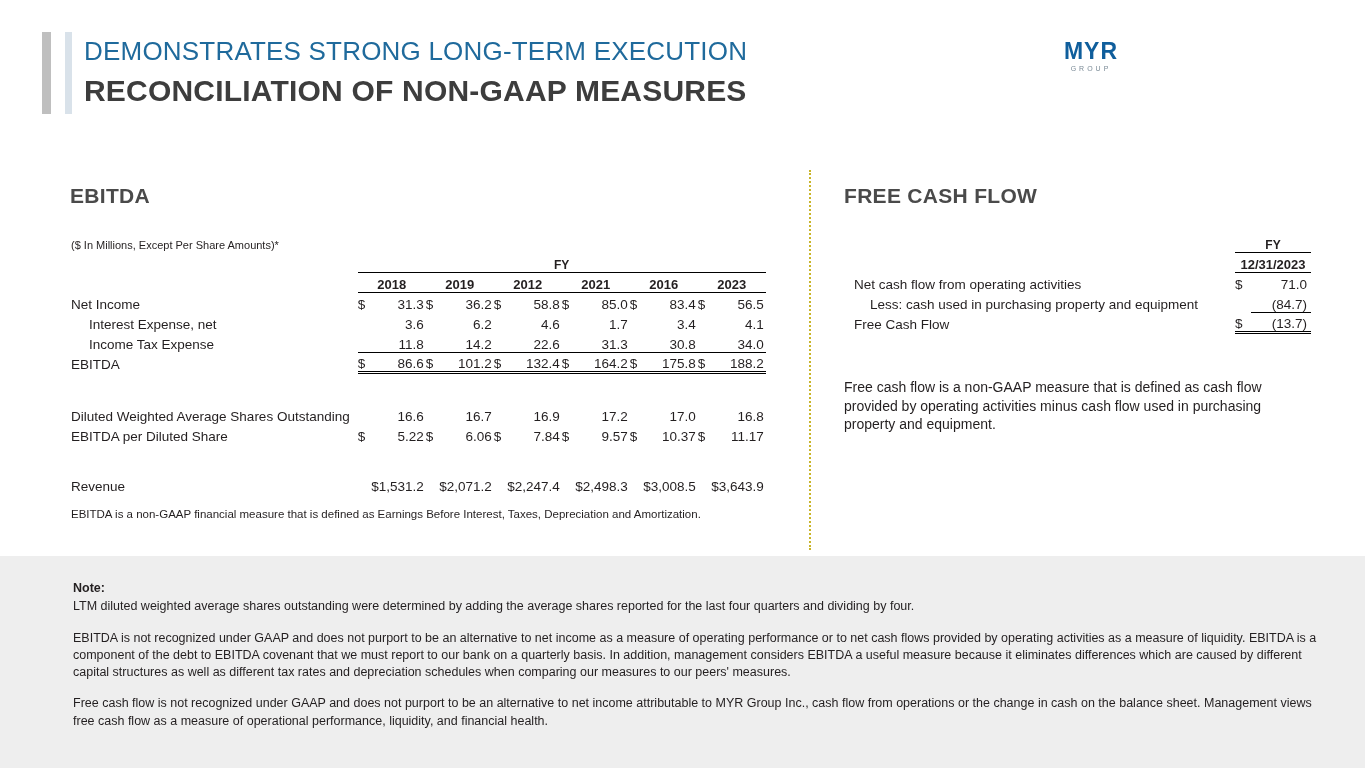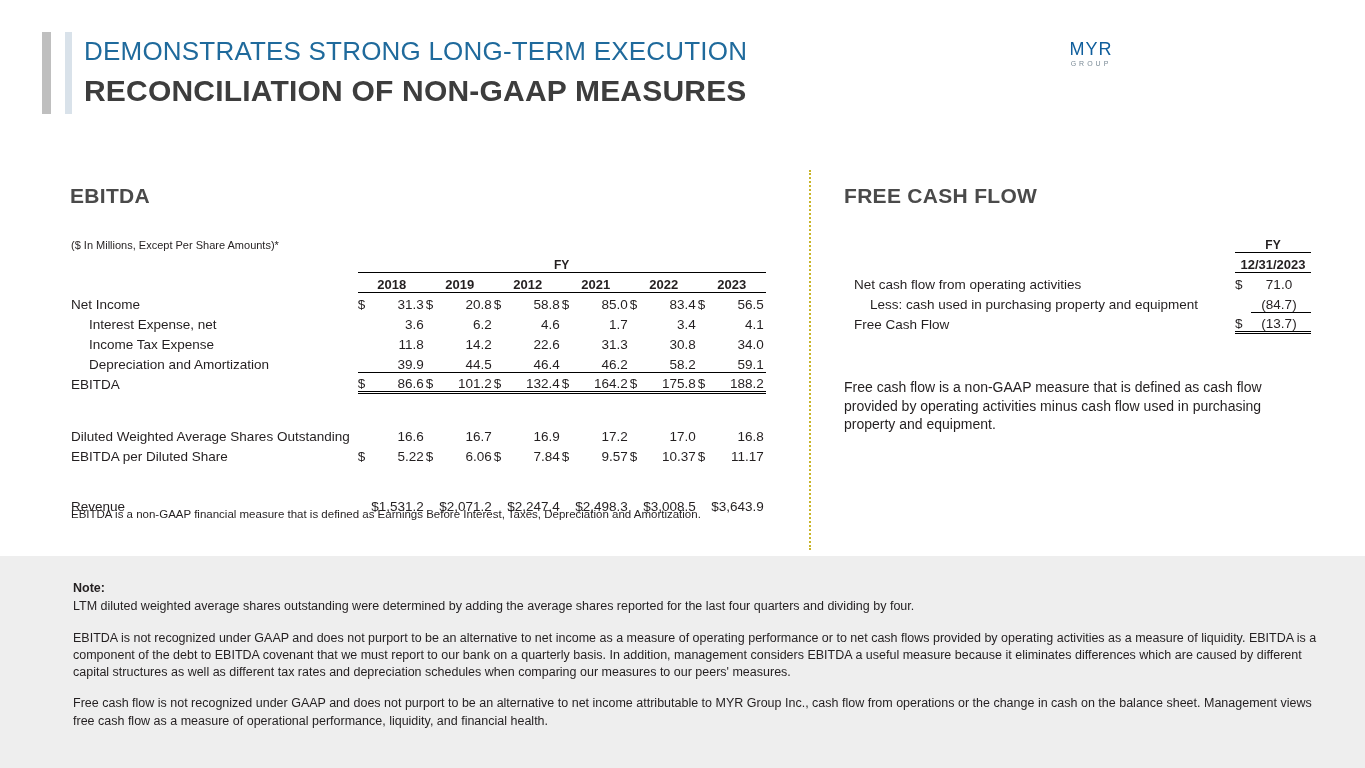--- a/index.html
+++ b/index.html
@@ -51,22 +51,22 @@
     color: #3d3d3d;
     letter-spacing: 0.2px;
   }
   .logo {
     position: absolute;
     right: 42px; top: 40px;
     width: 70px;
     text-align: center;
   }
   .logo-main {
-    font-size: 18px;
-    font-weight: normal;
+    font-size: 23px;
+    font-weight: bold;
     color: #0f5e9c;
     letter-spacing: 1px;
     line-height: 1;
   }
   .logo-sub {
     font-size: 7px;
     letter-spacing: 3px;
     color: #7a8a96;
     margin-top: 2px;
   }
@@ -145,21 +145,21 @@
   }
 
   
   .fcf-table {
     left: 42px; top: 72px;
     font-size: 13.5px;
   }
   .fcf-label { text-align: left; height: 20px; padding-right: 10px !important; width: 355px; }
   .fcf-label-indent { padding-left: 16px !important; }
   .fcf-cur { width: 16px; text-align: left; }
-  .fcf-num { width: 56px; text-align: center; padding-right: 4px !important; }
+  .fcf-num { width: 56px; text-align: right; padding-right: 4px !important; }
   .fcf-head {
     text-align: center;
     font-weight: bold;
     font-size: 12px;
     border-bottom: 1px solid #000;
     height: 16px;
   }
   .fcf-yr {
     text-align: center;
     font-weight: bold;
@@ -235,30 +235,30 @@
     <tr>
       <td class="lbl"></td>
       <td class="fy-head" colspan="12">FY</td>
     </tr>
     <tr>
       <td class="lbl"></td>
       <td class="yr-head" colspan="2">2018</td>
       <td class="yr-head" colspan="2">2019</td>
       <td class="yr-head" colspan="2">2012</td>
       <td class="yr-head" colspan="2">2021</td>
-      <td class="yr-head" colspan="2">2022</td>
+      <td class="yr-head" colspan="2">2016</td>
       <td class="yr-head" colspan="2">2023</td>
     </tr>
 
     <tr class="row-h">
       <td class="lbl">Net Income</td>
       <td class="cur">$</td>
       <td class="num">31.3</td>
       <td class="cur">$</td>
-      <td class="num">20.8</td>
+      <td class="num">36.2</td>
       <td class="cur">$</td>
       <td class="num">58.8</td>
       <td class="cur">$</td>
       <td class="num">85.0</td>
       <td class="cur">$</td>
       <td class="num">83.4</td>
       <td class="cur">$</td>
       <td class="num">56.5</td>
     </tr>
 
@@ -287,35 +287,20 @@
       <td class="cur"></td>
           <td class="num">22.6</td>
       <td class="cur"></td>
           <td class="num">31.3</td>
       <td class="cur"></td>
           <td class="num">30.8</td>
       <td class="cur"></td>
           <td class="num">34.0</td>
     </tr>
 
-    <tr class="row-h">
-      <td class="lbl lbl-indent">Depreciation and Amortization</td>
-      <td class="cur"></td>
-          <td class="num">39.9</td>
-      <td class="cur"></td>
-          <td class="num">44.5</td>
-      <td class="cur"></td>
-          <td class="num">46.4</td>
-      <td class="cur"></td>
-          <td class="num">46.2</td>
-      <td class="cur"></td>
-          <td class="num">58.2</td>
-      <td class="cur"></td>
-          <td class="num">59.1</td>
-    </tr>
 
     <tr class="row-h rule-top dbl-bot">
       <td class="lbl" style="border-top:none;border-bottom:none">EBITDA</td>
       <td class="cur">$</td>
       <td class="num">86.6</td>
       <td class="cur">$</td>
       <td class="num">101.2</td>
       <td class="cur">$</td>
       <td class="num">132.4</td>
       <td class="cur">$</td>

